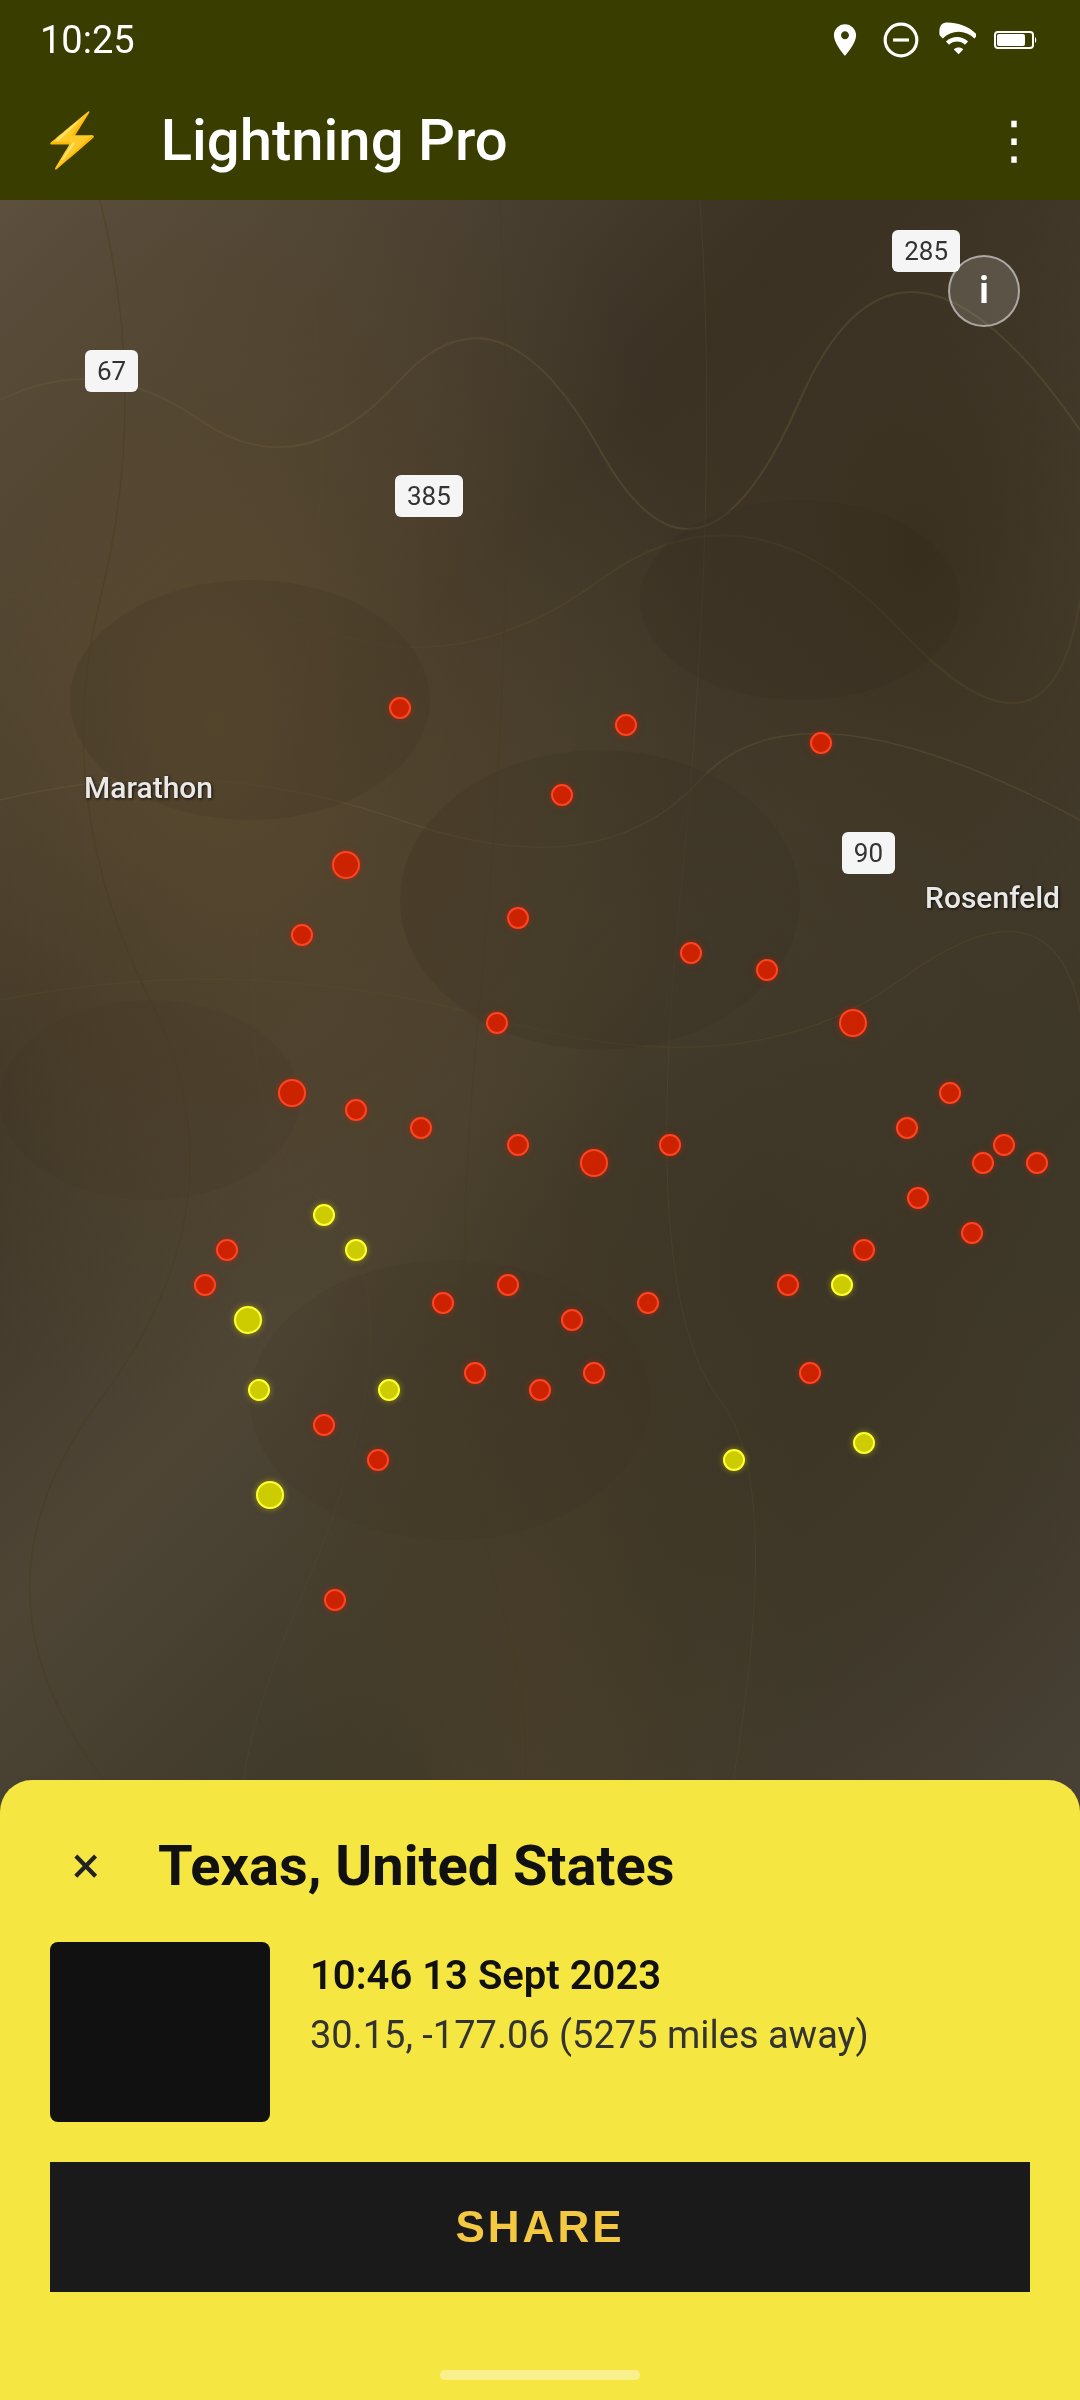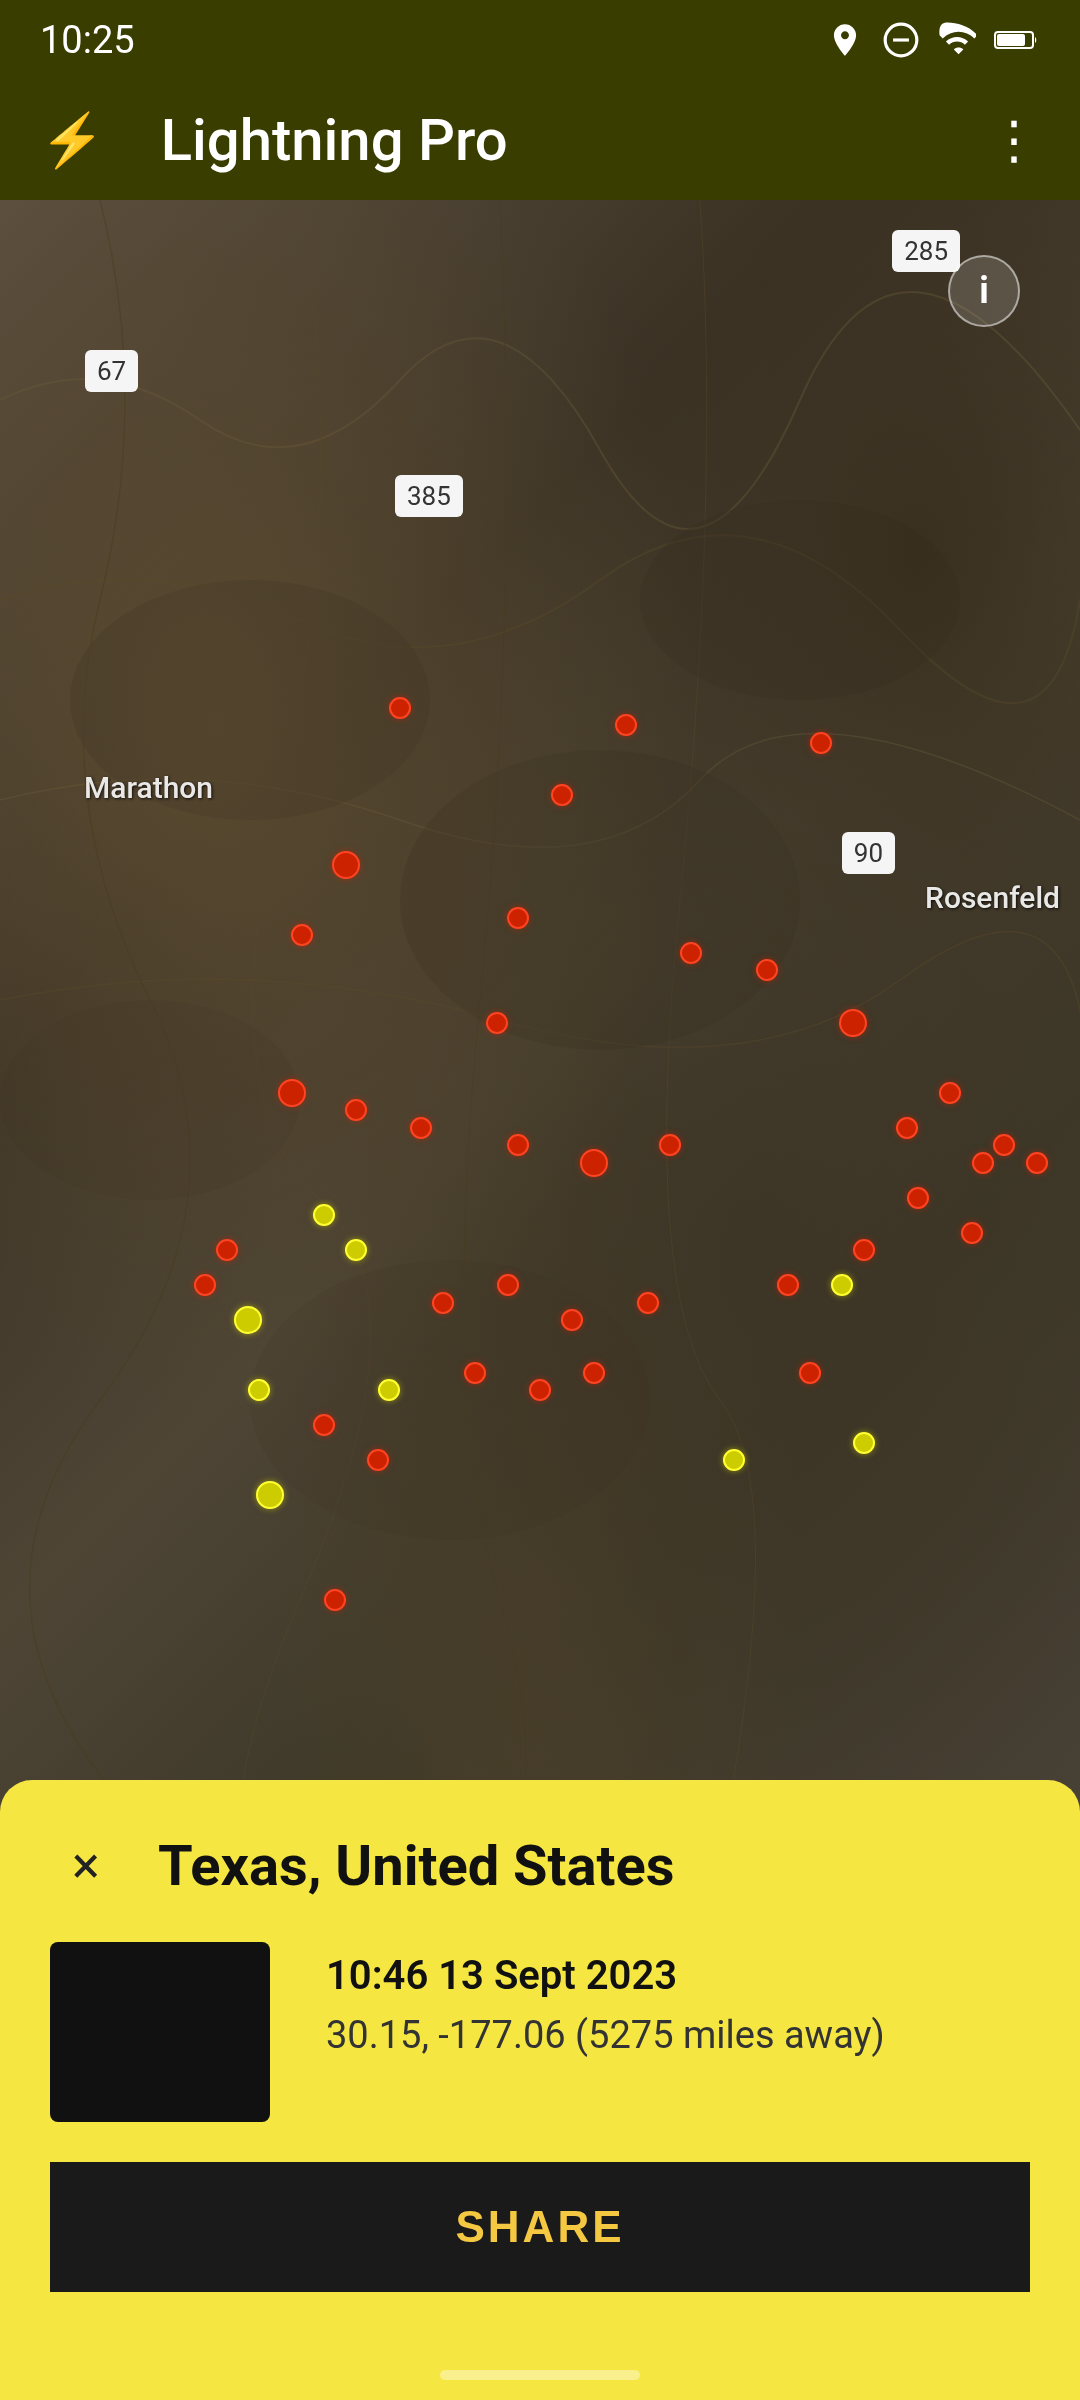--- a/index.html
+++ b/index.html
@@ -215,21 +215,21 @@
 
     .sheet-title {
       font-size: 56px;
       font-weight: 700;
       color: #111;
     }
 
     .sheet-content {
       display: flex;
       align-items: flex-start;
-      gap: 56px;
+      gap: 40px;
     }
 
     .sheet-thumbnail {
       width: 220px;
       height: 180px;
       background: #111;
       border-radius: 8px;
       flex-shrink: 0;
     }
 

